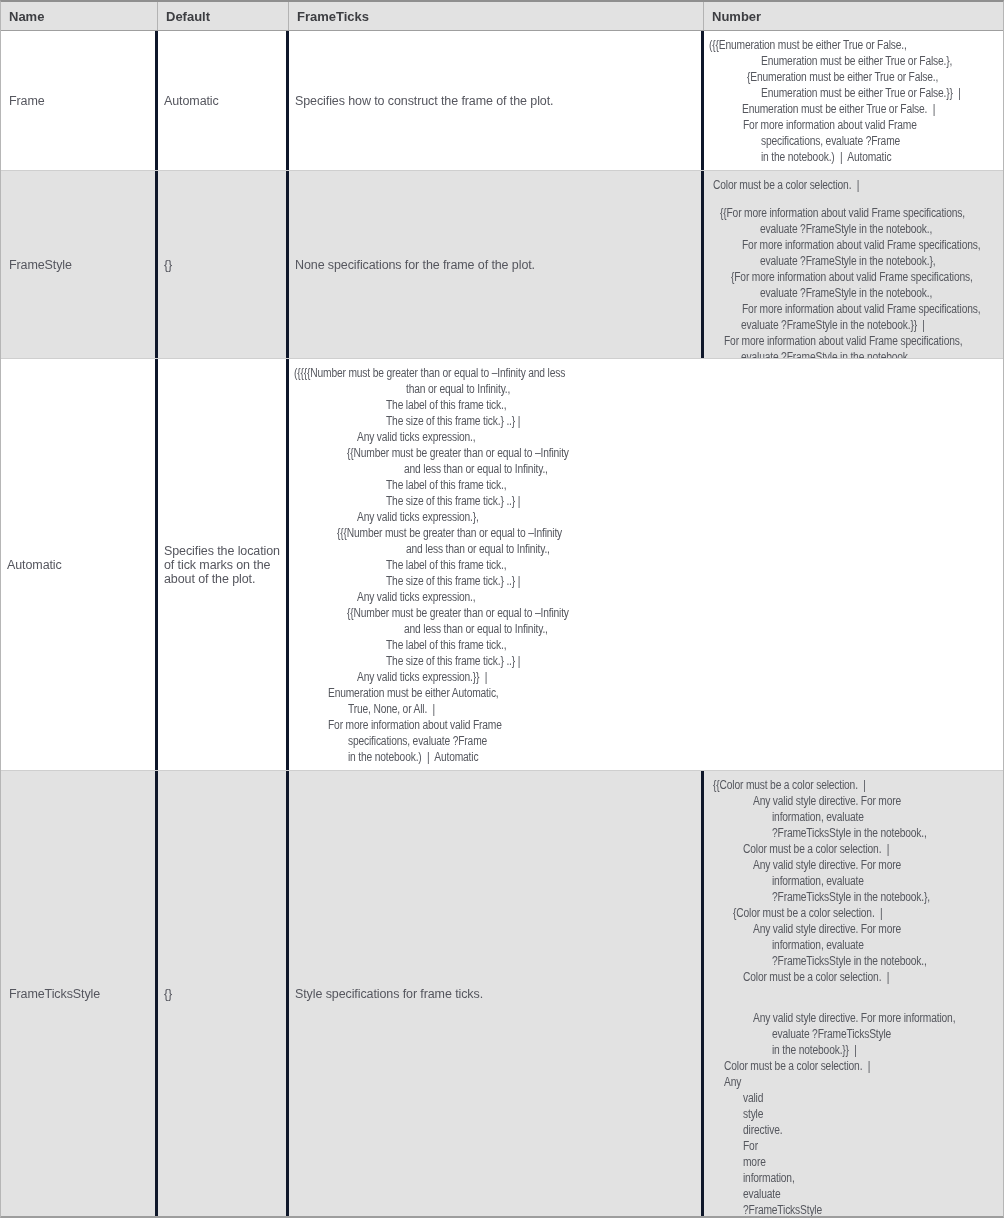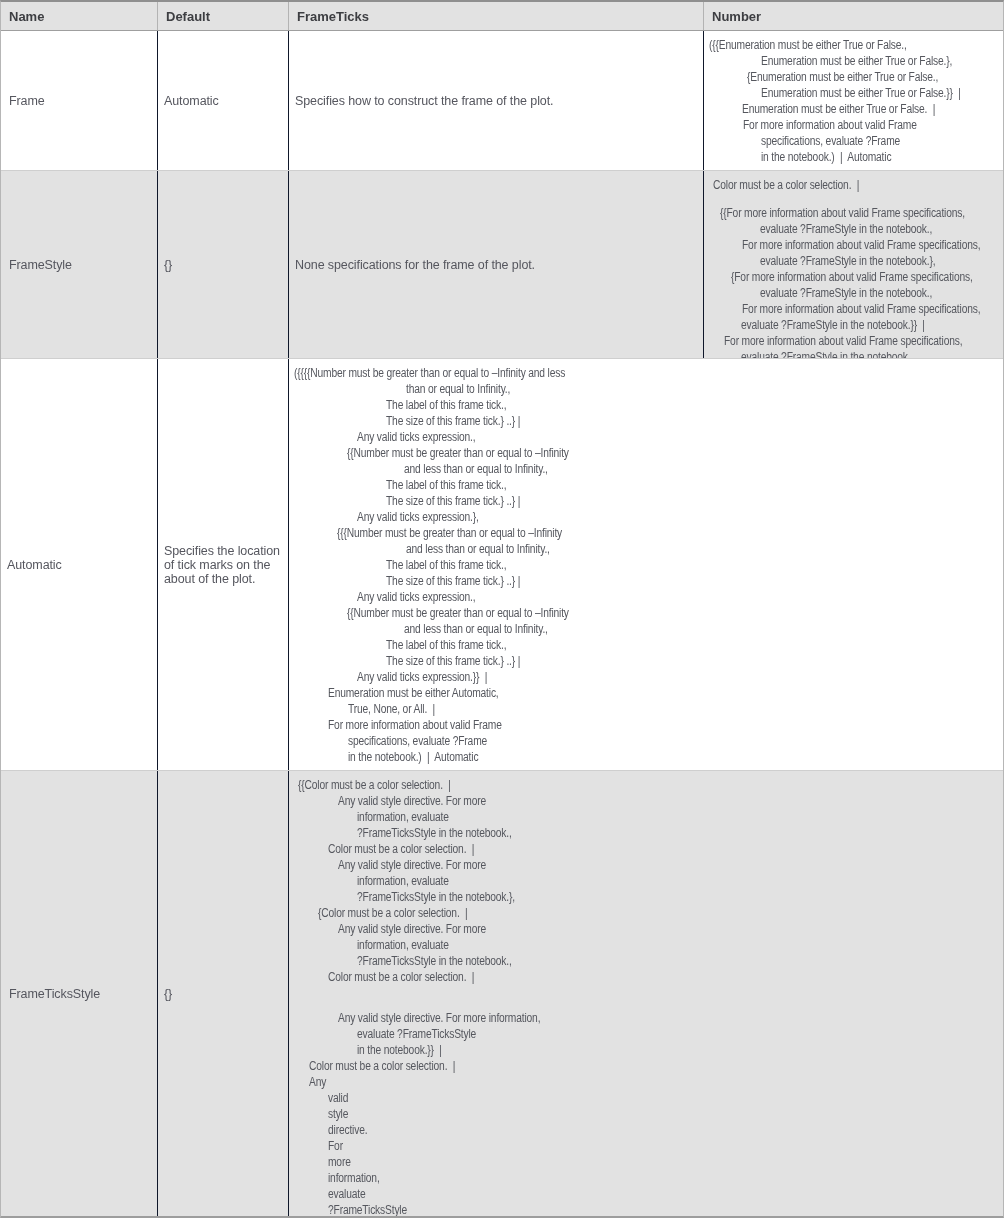--- a/index.html
+++ b/index.html
@@ -38,21 +38,21 @@
     font-weight: bold;
     color: #3d3e42;
     border-right: 1px solid #b3b3b3;
   }
   .t-head > div:last-child { border-right: none; }
 
   
   .t-body { border-bottom: 1px solid #cfcfcf; }
   .t-body:last-child { border-bottom: none; }
   .t-body.shaded { background: #e2e2e2; }
-  .t-body > div { border-right: 1px solid #0f172a; }
+  .t-body > div { border-right: 3px solid #0f172a; }
   .t-body > div:last-child { border-right: none; }
 
   .row-frame       { height: 140px; }
   .row-framestyle  { height: 188px; }
   .row-frameticks  { height: 412px; }
   .row-framestickstyle { height: 445px; }
 
   .cell-mid {
     display: flex;
     align-items: center;
@@ -183,20 +183,23 @@
         <div class="pat-line" style="padding-left: 54px;"><span class="pat-text">in the notebook.)  |  Automatic</span></div>
       </div>
   </div>
 
   <div class="t-row t-body shaded row-framestickstyle">
     <div class="cell-mid cell-name">
       <span>FrameTicksStyle</span>
     </div>
     <div class="cell-mid cell-default">
       <span>{}</span>
+    </div>
+    <div class="cell-mid cell-description">
+      <span>Style specifications for frame ticks.</span>
     </div>
     <div class="cell-pattern">
         <div class="pat-line" style="padding-left: 4px;"><span class="pat-text">{{Color must be a color selection.  |</span></div>
         <div class="pat-line" style="padding-left: 44px;"><span class="pat-text">Any valid style directive. For more</span></div>
         <div class="pat-line" style="padding-left: 63px;"><span class="pat-text">information, evaluate</span></div>
         <div class="pat-line" style="padding-left: 63px;"><span class="pat-text">?FrameTicksStyle in the notebook.,</span></div>
         <div class="pat-line" style="padding-left: 34px;"><span class="pat-text">Color must be a color selection.  |</span></div>
         <div class="pat-line" style="padding-left: 44px;"><span class="pat-text">Any valid style directive. For more</span></div>
         <div class="pat-line" style="padding-left: 63px;"><span class="pat-text">information, evaluate</span></div>
         <div class="pat-line" style="padding-left: 63px;"><span class="pat-text">?FrameTicksStyle in the notebook.},</span></div>

